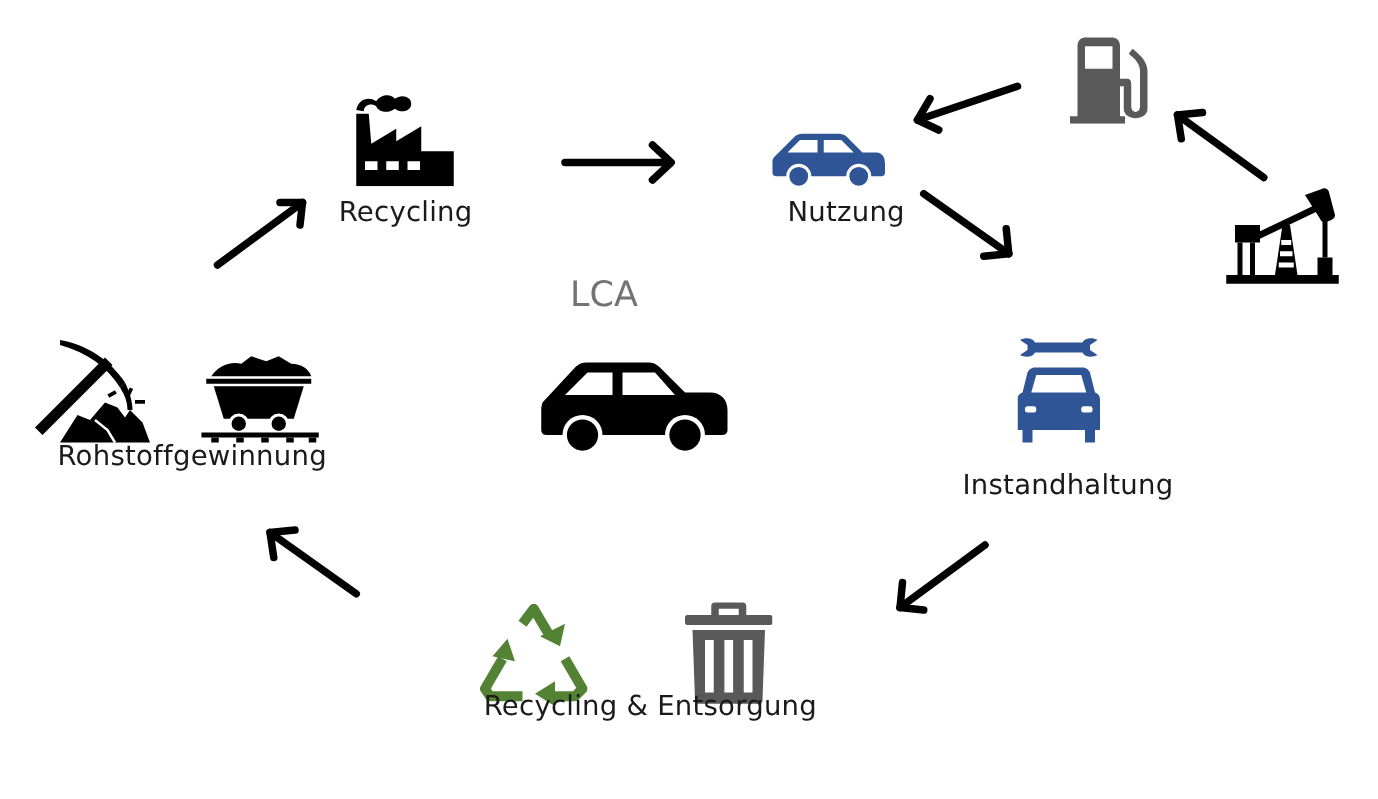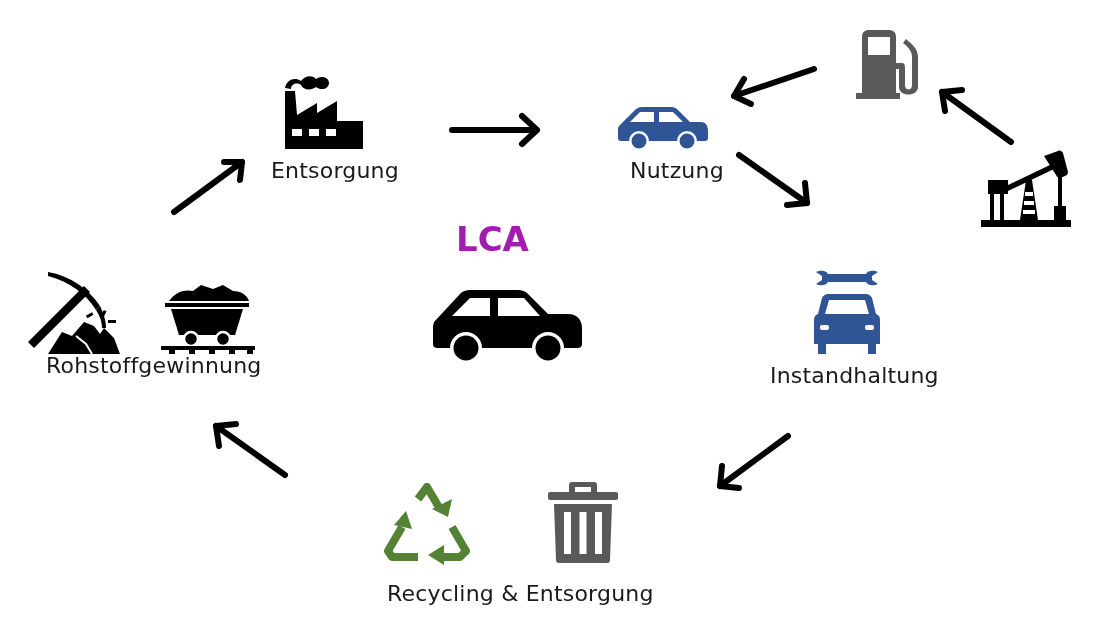--- a/index.html
+++ b/index.html
@@ -1,21 +1,21 @@
 <!DOCTYPE html>
 <html><head>
   <meta charset="utf-8">
   <style>
     html, body { margin: 0; padding: 0; background: #ffffff; }
     body { width: 1102px; height: 639px; position: relative; overflow: hidden;
            font-family: "Liberation Sans", "DejaVu Sans", sans-serif; }
     .abs { position: absolute; }
     .label { position: absolute; font-size: 22px; color: #1a1a1a; white-space: nowrap;
              font-family: "DejaVu Sans", "Liberation Sans", sans-serif; letter-spacing: 0.2px; }
-    .title { position: absolute; font-size: 34px; font-weight: bold; color: #a21caf;
+    .title { position: absolute; font-size: 28px; font-weight: normal; color: #737373;
              font-family: "DejaVu Sans", "Liberation Sans", sans-serif; }
     svg { display: block; }
   </style>
 </head>
 <body>
 
 <svg class="abs" style="left:0;top:0" width="1102" height="639">
   <g stroke="#000" stroke-width="6" stroke-linecap="round" stroke-linejoin="round" fill="none">
     <g>
       <line x1="174" y1="212" x2="242" y2="162"></line>
@@ -50,21 +50,21 @@
 
 <div class="abs" style="left:283px;top:73px">
   <svg width="84" height="76" viewBox="0 0 84 76">
     <path d="M2,15 C4,6 12,4 18,8 C22,2 30,2 33,6 C38,2 46,4 46,10 C46,16 38,18 33,14 C28,18 20,17 18,12 C14,9 8,11 8,16 Z" fill="#000"></path>
     <path d="M2,76 L2,18 L12,18 L14,42 L34,30 L34,40 L54,28 L54,48 L80,48 L80,76 Z" fill="#000"></path>
     <rect x="9" y="56" width="10" height="7" fill="#fff"></rect>
     <rect x="26" y="56" width="10" height="7" fill="#fff"></rect>
     <rect x="43" y="56" width="10" height="7" fill="#fff"></rect>
   </svg>
 </div>
-<div class="label" style="left:271px;top:158px">Entsorgung</div>
+<div class="label" style="left:271px;top:158px">Recycling</div>
 
 <div class="abs" style="left:617px;top:104px">
   <svg width="92" height="48" viewBox="0 0 92 48">
     <path d="M2,22 L18,6 C20,4 22,3 25,3 L54,3 C57,3 59,4 61,6 L73,18 L84,18 C89,18 91,22 91,27 L91,34 C91,36 90,37 88,37 L4,37 C2,37 1,36 1,34 L1,24 Z" fill="#2f5597"></path>
     <path d="M13,18 L23,8 L37,8 L37,18 Z" fill="#fff"></path>
     <path d="M42,8 L56,8 L66,18 L42,18 Z" fill="#fff"></path>
     <circle cx="22" cy="37" r="10" fill="#fff"></circle>
     <circle cx="22" cy="37" r="7.5" fill="#2f5597"></circle>
     <circle cx="70" cy="37" r="10" fill="#fff"></circle>
     <circle cx="70" cy="37" r="7.5" fill="#2f5597"></circle>
@@ -101,21 +101,21 @@
   <svg width="66" height="86" viewBox="0 0 66 86">
     <path d="M2,2 C6,0 12,0 14,4 L52,4 C54,0 60,0 64,2 L58,6 L58,10 L64,14 C60,16 54,16 52,12 L14,12 C12,16 6,16 2,14 L8,10 L8,6 Z" fill="#2f5597"></path>
     <g>
       <path d="M14,24 L52,24 C55,24 57,26 58,28 L62,44 C65,45 66,47 66,50 L66,74 L62,74 L62,84 L54,84 L54,74 L12,74 L12,84 L4,84 L4,74 L0,74 L0,50 C0,47 1,45 4,44 L8,28 C9,26 11,24 14,24 Z" fill="#2f5597"></path>
       <path d="M15,30 L51,30 L55,44 L11,44 Z" fill="#fff"></path>
       <rect x="6" y="55" width="9" height="5" rx="2" fill="#fff"></rect>
       <rect x="51" y="55" width="9" height="5" rx="2" fill="#fff"></rect>
     </g>
   </svg>
 </div>
-<div class="label" style="left:770px;top:363px">Instandhaltung</div>
+<div class="label" style="left:770px;top:376px">Instandhaltung</div>
 
 <div class="abs" style="left:384px;top:483px">
   <svg width="86" height="82" viewBox="0 0 86 82">
     <g fill="none" stroke="#548235" stroke-width="8" stroke-linejoin="round">
       <path d="M34,16 L43,4 L56,26"></path>
       <path d="M68,44 L82,68 L76,74 L58,74"></path>
       <path d="M34,74 L8,74 L4,68 L18,44"></path>
     </g>
     <g fill="#548235">
       <polygon points="48,26 64,34 68,16"></polygon>
@@ -127,21 +127,21 @@
 <div class="abs" style="left:548px;top:480px">
   <svg width="70" height="84" viewBox="0 0 70 84">
     <path d="M24,2 L46,2 C48,2 49,3 49,5 L49,12 L43,12 L43,7 L27,7 L27,12 L21,12 L21,5 C21,3 22,2 24,2 Z" fill="#595959"></path>
     <rect x="0" y="12" width="70" height="8" rx="2" fill="#595959"></rect>
     <path d="M6,24 L64,24 L62,80 C62,82 61,83 59,83 L11,83 C9,83 8,82 8,80 Z" fill="#595959"></path>
     <rect x="16" y="32" width="7" height="42" fill="#fff"></rect>
     <rect x="31.5" y="32" width="7" height="42" fill="#fff"></rect>
     <rect x="47" y="32" width="7" height="42" fill="#fff"></rect>
   </svg>
 </div>
-<div class="label" style="left:387px;top:581px">Recycling &amp; Entsorgung</div>
+<div class="label" style="left:387px;top:553px">Recycling &amp; Entsorgung</div>
 
 <div class="abs" style="left:26px;top:270px">
   <svg width="96" height="86" viewBox="0 0 96 86">
     <path d="M22,2 C44,6 62,18 74,36 L70,40 C60,24 44,12 22,6 Z" fill="#000"></path>
     <path d="M58,16 L64,22 L8,78 L2,72 Z" fill="#000"></path>
     <path d="M70,40 L74,36 C78,44 80,52 80,58 L76,58 C76,52 74,46 70,40 Z" fill="#000"></path>
     <path d="M22,84 L36,62 L46,66 L58,52 L68,56 L74,64 L78,58 L88,68 L94,84 Z" fill="#000"></path>
     <path d="M50,66 L60,74 L66,84" stroke="#fff" stroke-width="2" fill="none"></path>
     <rect x="76" y="40" width="3" height="8" fill="#000" transform="rotate(25 77 44)"></rect>
     <rect x="82" y="50" width="8" height="3" fill="#000"></rect>

